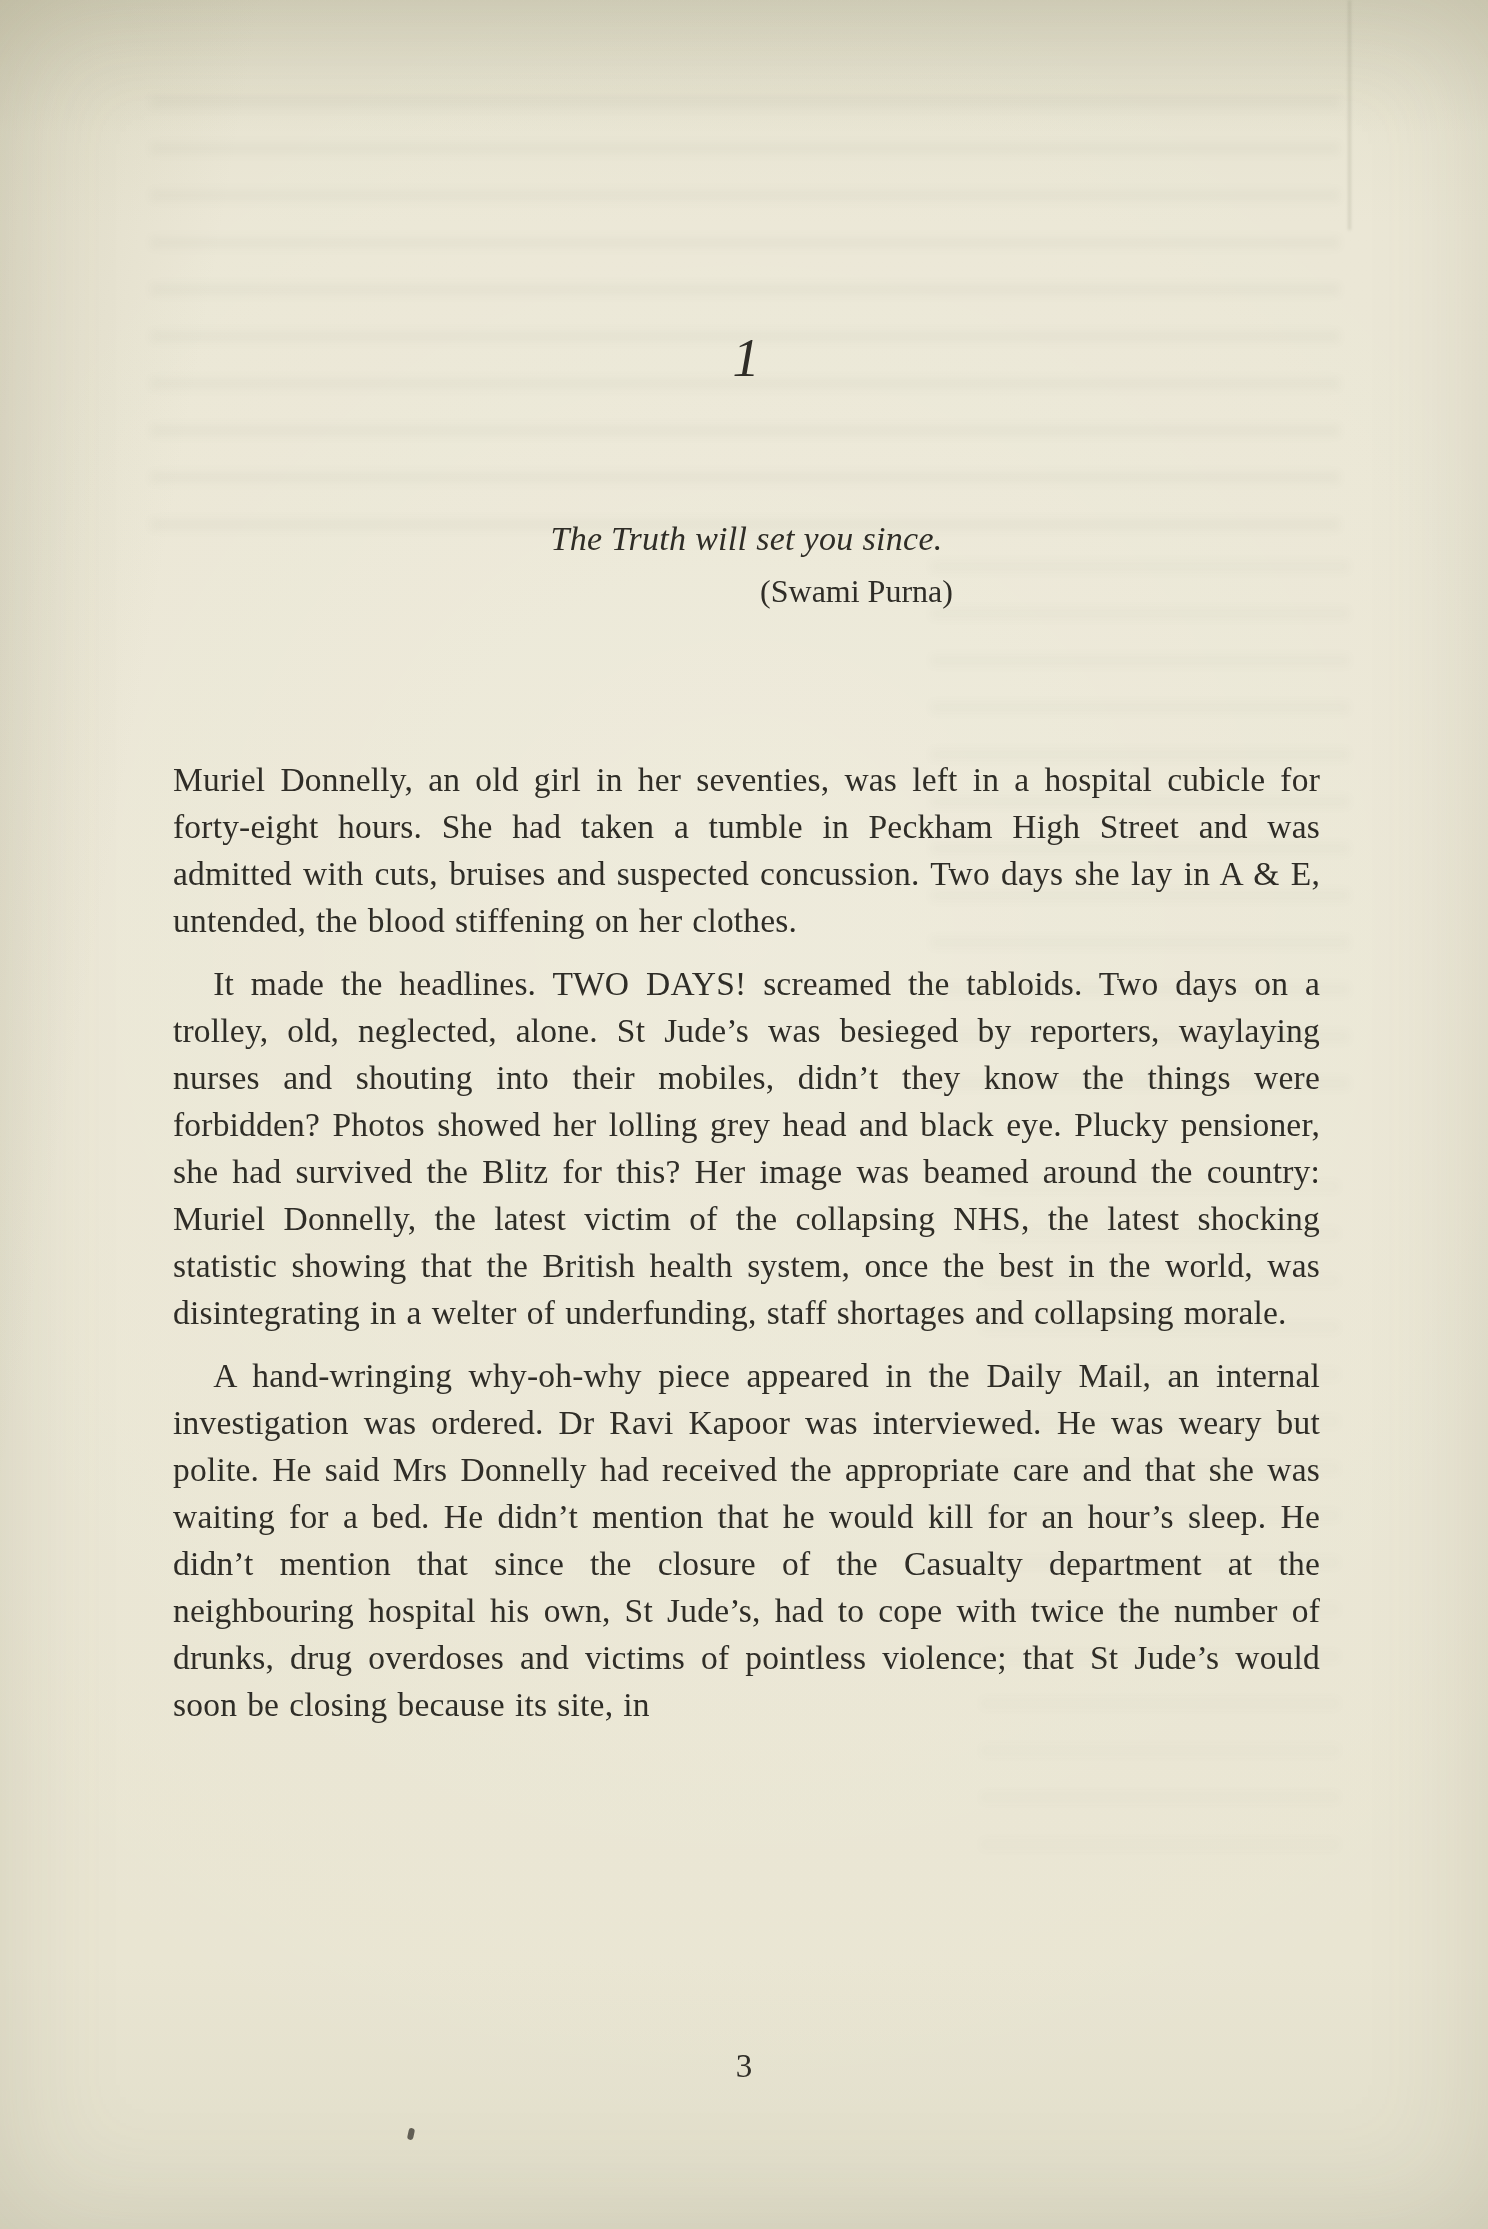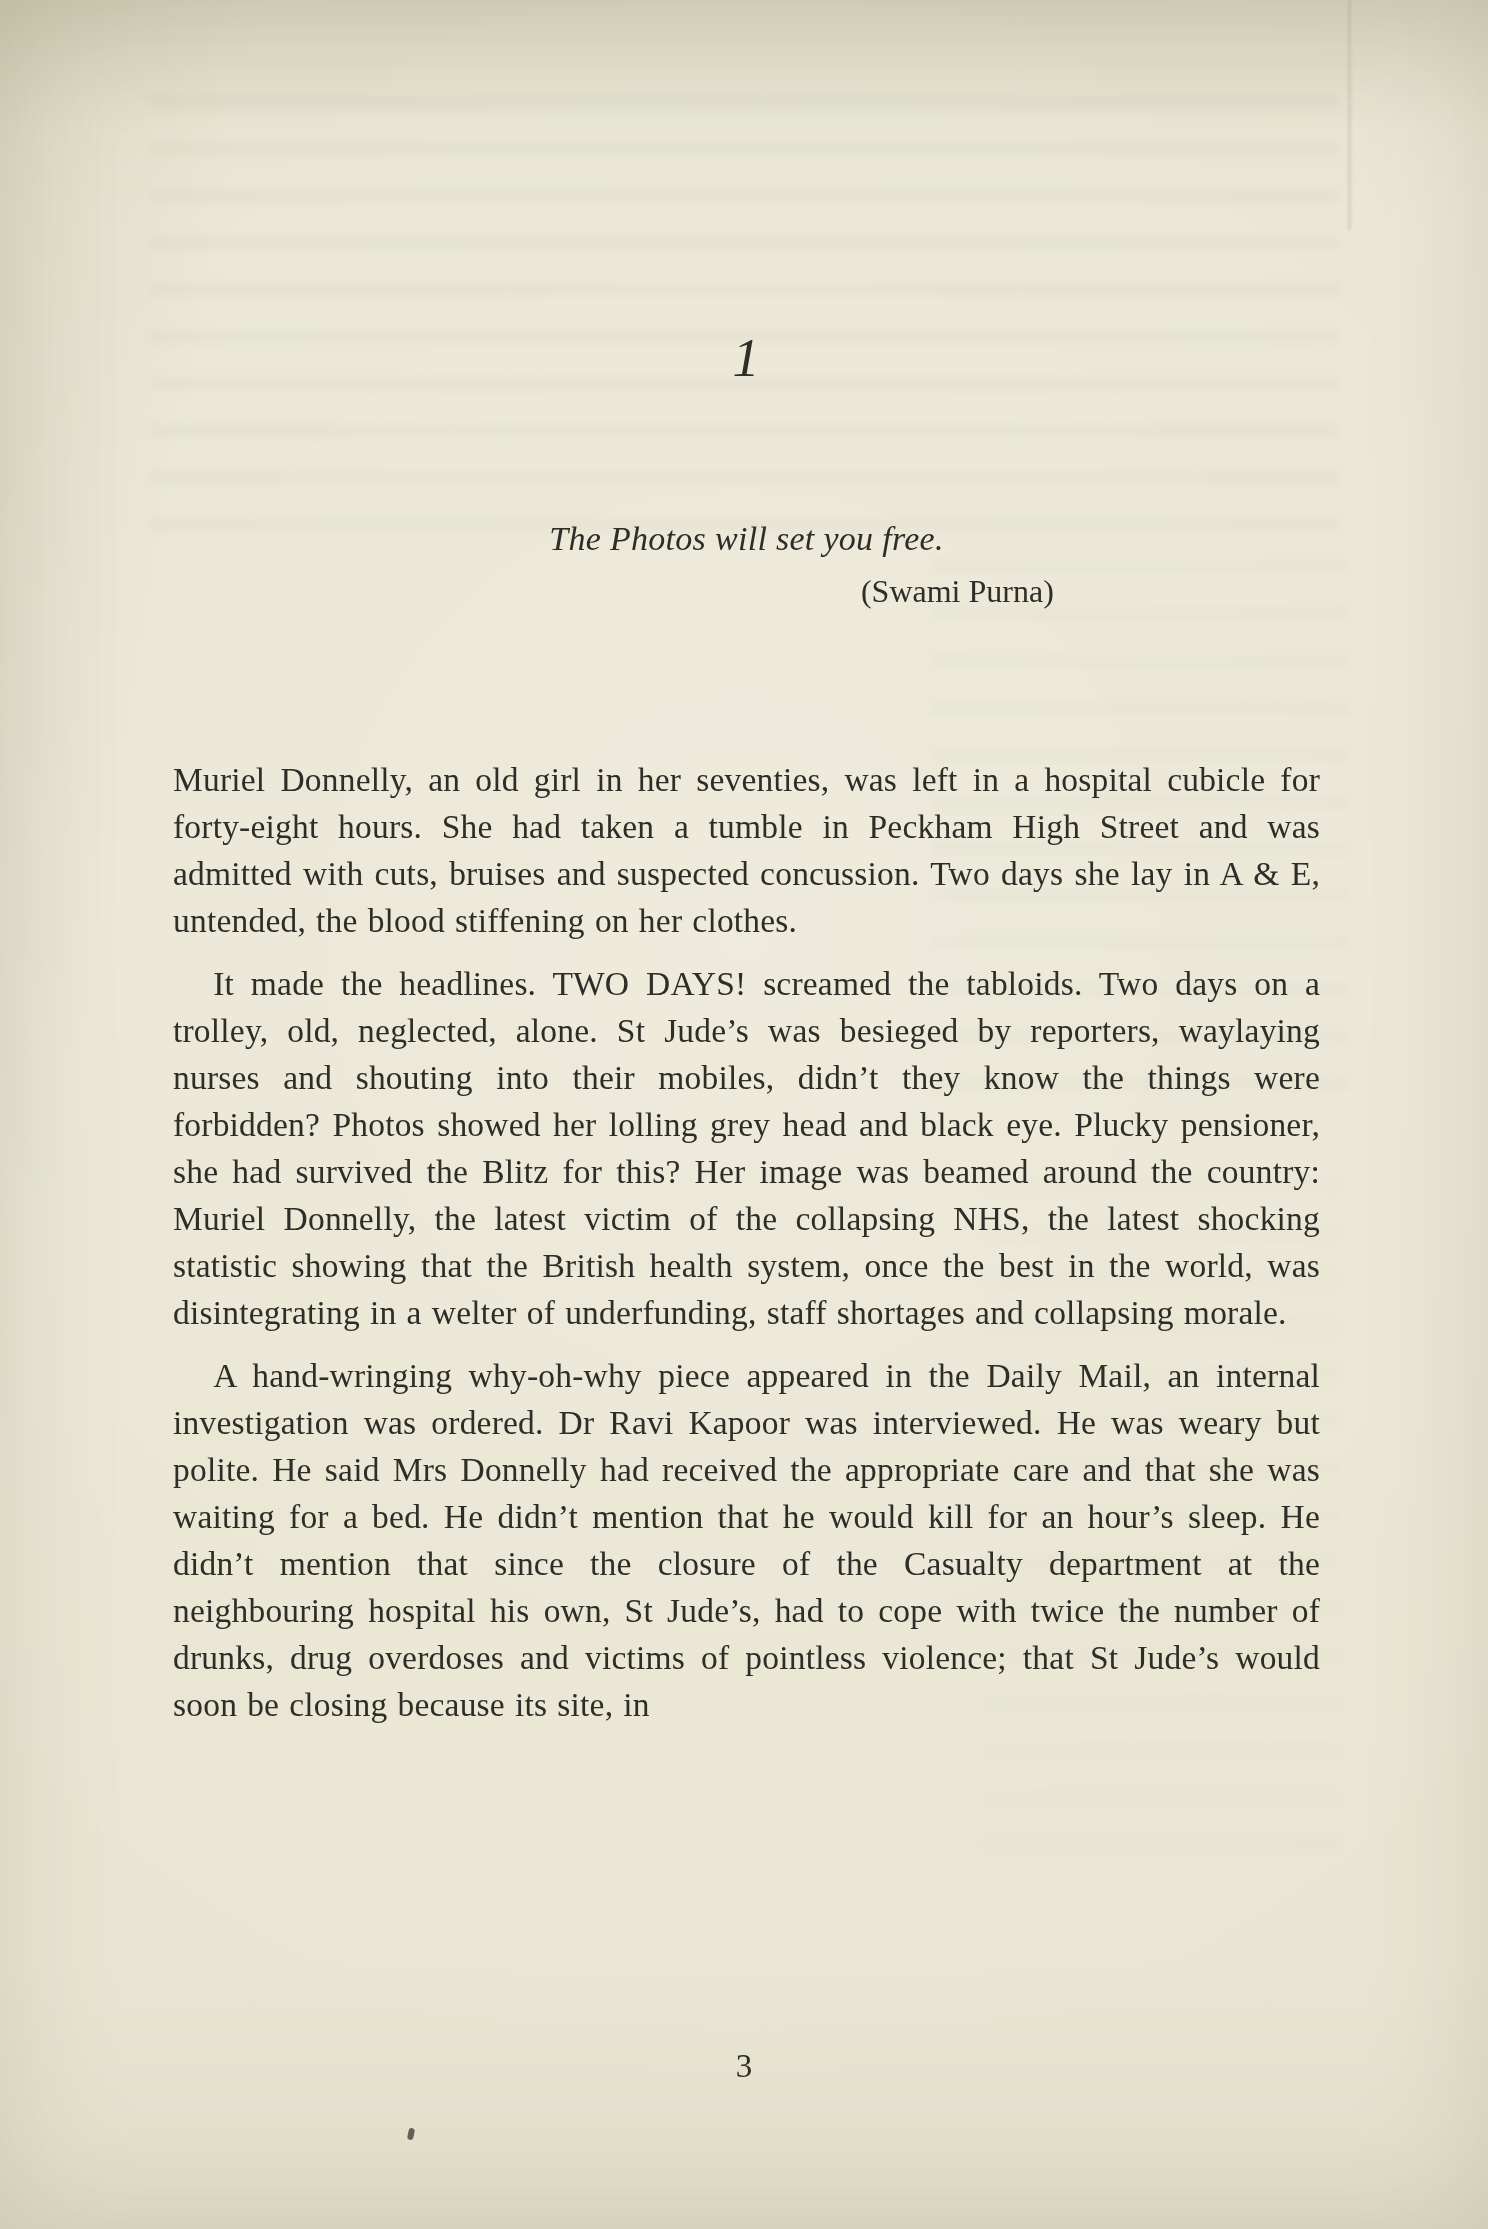--- a/index.html
+++ b/index.html
@@ -80,21 +80,20 @@
   .epigraph-quote {
     font-style: italic;
     font-size: 34px;
     line-height: 46px;
     letter-spacing: 0.3px;
   }
   .epigraph-attribution {
     font-size: 32px;
     line-height: 46px;
     margin-top: 6px;
-    text-align: right;
     transform: translateX(110px);
   }
   .body-text {
     margin-top: 142px;
     font-size: 33.5px;
     line-height: 47px;
     text-align: justify;
     letter-spacing: 0.2px;
     word-spacing: 1.5px;
   }
@@ -125,21 +124,21 @@
   <div class="ghost ghost-mid"></div>
   <div class="ghost ghost-low"></div>
   <div class="crease"></div>
   <div class="speck"></div>
 
   <div class="content">
 
     <div class="chapter-number">1</div>
 
     <div class="epigraph">
-      <div class="epigraph-quote">The Photos will set you free.</div>
+      <div class="epigraph-quote">The Truth will set you since.</div>
       <div class="epigraph-attribution">(Swami Purna)</div>
     </div>
 
     <div class="body-text">
         <p><span>Muriel Donnelly, an old girl in her seventies, was left in a hospital cubicle for forty-eight hours. She had taken a tumble in Peckham High Street and was admitted with cuts, bruises and suspected concussion. Two days she lay in A &amp; E, untended, the blood stiffening on her clothes.</span></p>
         <p><span>It made the headlines. TWO DAYS! screamed the tabloids. Two days on a trolley, old, neglected, alone. St Jude’s was besieged by reporters, waylaying nurses and shouting into their mobiles, didn’t they know the things were forbidden? Photos showed her lolling grey head and black eye. Plucky pensioner, she had survived the Blitz for this? Her image was beamed around the country: Muriel Donnelly, the latest victim of the collapsing NHS, the latest shocking statistic showing that the British health system, once the best in the world, was disintegrating in a welter of underfunding, staff shortages and collapsing morale.</span></p>
         <p><span>A hand-wringing why-oh-why piece appeared in the </span><span class="italic">Daily Mail</span><span>, an internal investigation was ordered. Dr Ravi Kapoor was interviewed. He was weary but polite. He said Mrs Donnelly had received the appropriate care and that she was waiting for a bed. He didn’t mention that he would kill for an hour’s sleep. He didn’t mention that since the closure of the Casualty department at the neighbouring hospital his own, St Jude’s, had to cope with twice the number of drunks, drug overdoses and victims of pointless violence; that St Jude’s would soon be closing because its site, in</span></p>
       </div>
 
   </div>

